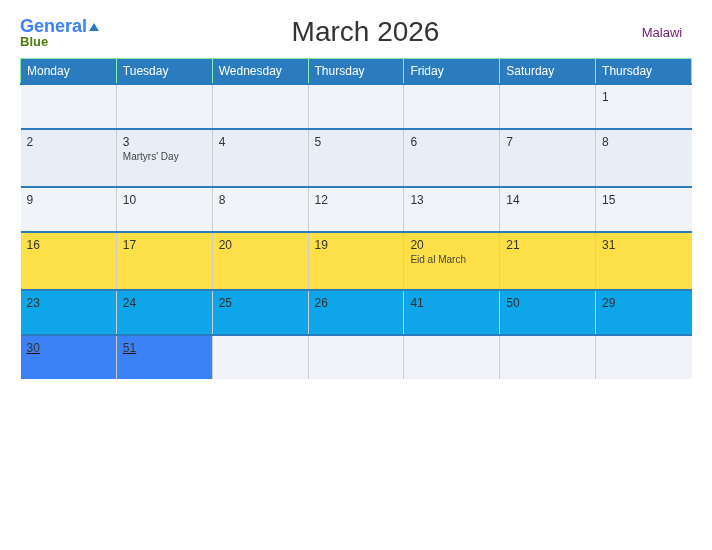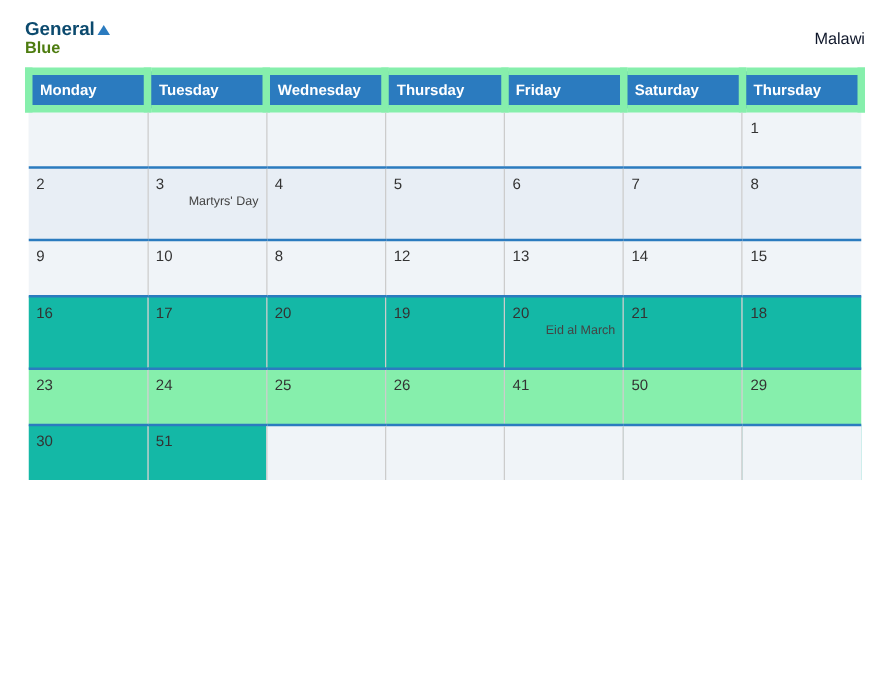--- a/index.html
+++ b/index.html
@@ -20,23 +20,23 @@
       justify-content: space-between;
       margin-bottom: 4px;
     }
     .logo {
       display: flex;
       flex-direction: column;
       align-items: flex-start;
       line-height: 1;
     }
     .logo-general {
-      font-size: 15px;
+      font-size: 18px;
       font-weight: bold;
-      color: #0c4a6e;
+      color: #3b82f6;
     }
     .logo-blue {
       font-size: 13px;
       font-weight: bold;
       color: #4d7c0f;
     }
     .logo-triangle {
       display: inline-block;
       width: 0;
       height: 0;
@@ -48,39 +48,39 @@
     }
     .month-title {
       font-size: 28px;
       font-weight: normal;
       color: #333;
       text-align: center;
       flex: 1;
     }
     .country {
       font-size: 13px;
-      color: #0f172a;
-      text-align: right;
+      color: #701a75;
+      text-align: center;
       min-width: 60px;
     }
     .calendar {
       width: 100%;
       border-collapse: collapse;
       margin-top: 6px;
     }
     .calendar thead tr {
       background-color: #2b7bbf;
     }
     .calendar thead th {
       color: #fff;
       font-size: 12px;
-      font-weight: bold;
+      font-weight: normal;
       padding: 5px 6px;
       text-align: left;
-      border: 6px solid #86efac;
+      border: 1px solid #86efac;
     }
     .calendar tbody tr {
       background-color: #f0f4f8;
     }
     .calendar tbody tr:nth-child(odd) {
       background-color: #e8eef5;
     }
     .calendar tbody td {
       border-top: 2px solid #2b7bbf;
       border-right: 1px solid #ccc;
@@ -100,41 +100,41 @@
     }
     .day-number {
       font-size: 12px;
       font-weight: normal;
       color: #333;
     }
     .event-text {
       font-size: 10px;
       color: #444;
       margin-top: 2px;
-      text-align: right;
     }
     .empty-cell {
       background-color: #f0f4f8;
     }
     
     .calendar tbody tr:nth-child(1) { background-color: #f0f4f8; }
     .calendar tbody tr:nth-child(2) { background-color: #e8eef5; }
     .calendar tbody tr:nth-child(3) { background-color: #f0f4f8; }
-    .calendar tbody tr:nth-child(4) { background-color: #14b8a6; }
-    .calendar tbody tr:nth-child(5) { background-color: #86efac; }
-    .calendar tbody tr:nth-child(6) { background-color: #14b8a6; }
+    .calendar tbody tr:nth-child(4) { background-color: #fde047; }
+    .calendar tbody tr:nth-child(5) { background-color: #0ea5e9; }
+    .calendar tbody tr:nth-child(6) { background-color: #3b82f6; text-decoration: underline; }
   </style>
 </head>
 <body>
 
 <div class="top-bar">
   <div class="logo">
     <span class="logo-general">General<span class="logo-triangle"></span></span>
     <span class="logo-blue">Blue</span>
   </div>
+  <div class="month-title">March 2026</div>
   <div class="country">Malawi</div>
 </div>
 
 <table class="calendar">
   <thead>
     <tr>
       <th>Monday</th>
       <th>Tuesday</th>
       <th>Wednesday</th>
       <th>Thursday</th>
@@ -216,21 +216,21 @@
           <div class="day-number">19</div>
         </td>
         <td>
           <div class="day-number">20</div>
           <div class="event-text">Eid al March</div>
         </td>
         <td>
           <div class="day-number">21</div>
         </td>
         <td>
-          <div class="day-number">18</div>
+          <div class="day-number">31</div>
         </td>
       </tr>
       <tr>
         <td>
           <div class="day-number">23</div>
         </td>
         <td>
           <div class="day-number">24</div>
         </td>
         <td>

